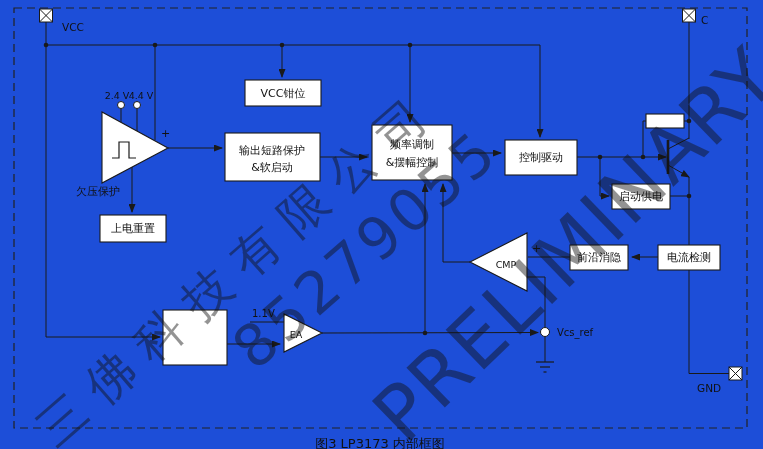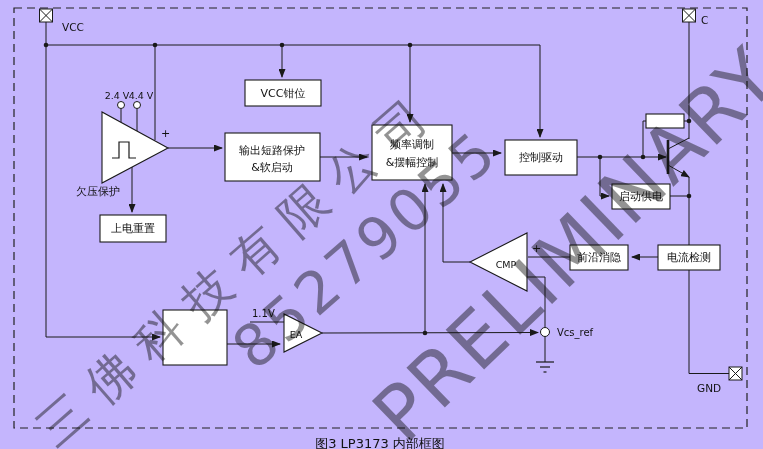--- a/index.html
+++ b/index.html
@@ -1,17 +1,17 @@
 <!DOCTYPE html>
 <html><head>
 <meta charset="utf-8">
 <style>
   html,body{margin:0;padding:0;background:#ffffff;}
   .stage{
-    position:relative;width:763px;height:449px;overflow:hidden;background:#c4b5fd;
+    position:relative;width:763px;height:449px;overflow:hidden;background:#1d4ed8;
     font-family:"DejaVu Sans","Liberation Sans",sans-serif;
   }
   .stage svg{position:absolute;left:0;top:0;}
   text{fill:#111;}
 </style>
 </head>
 <body>
 
 <div class="stage">
 <svg width="763" height="449" viewBox="0 0 763 449" xmlns="http://www.w3.org/2000/svg">

